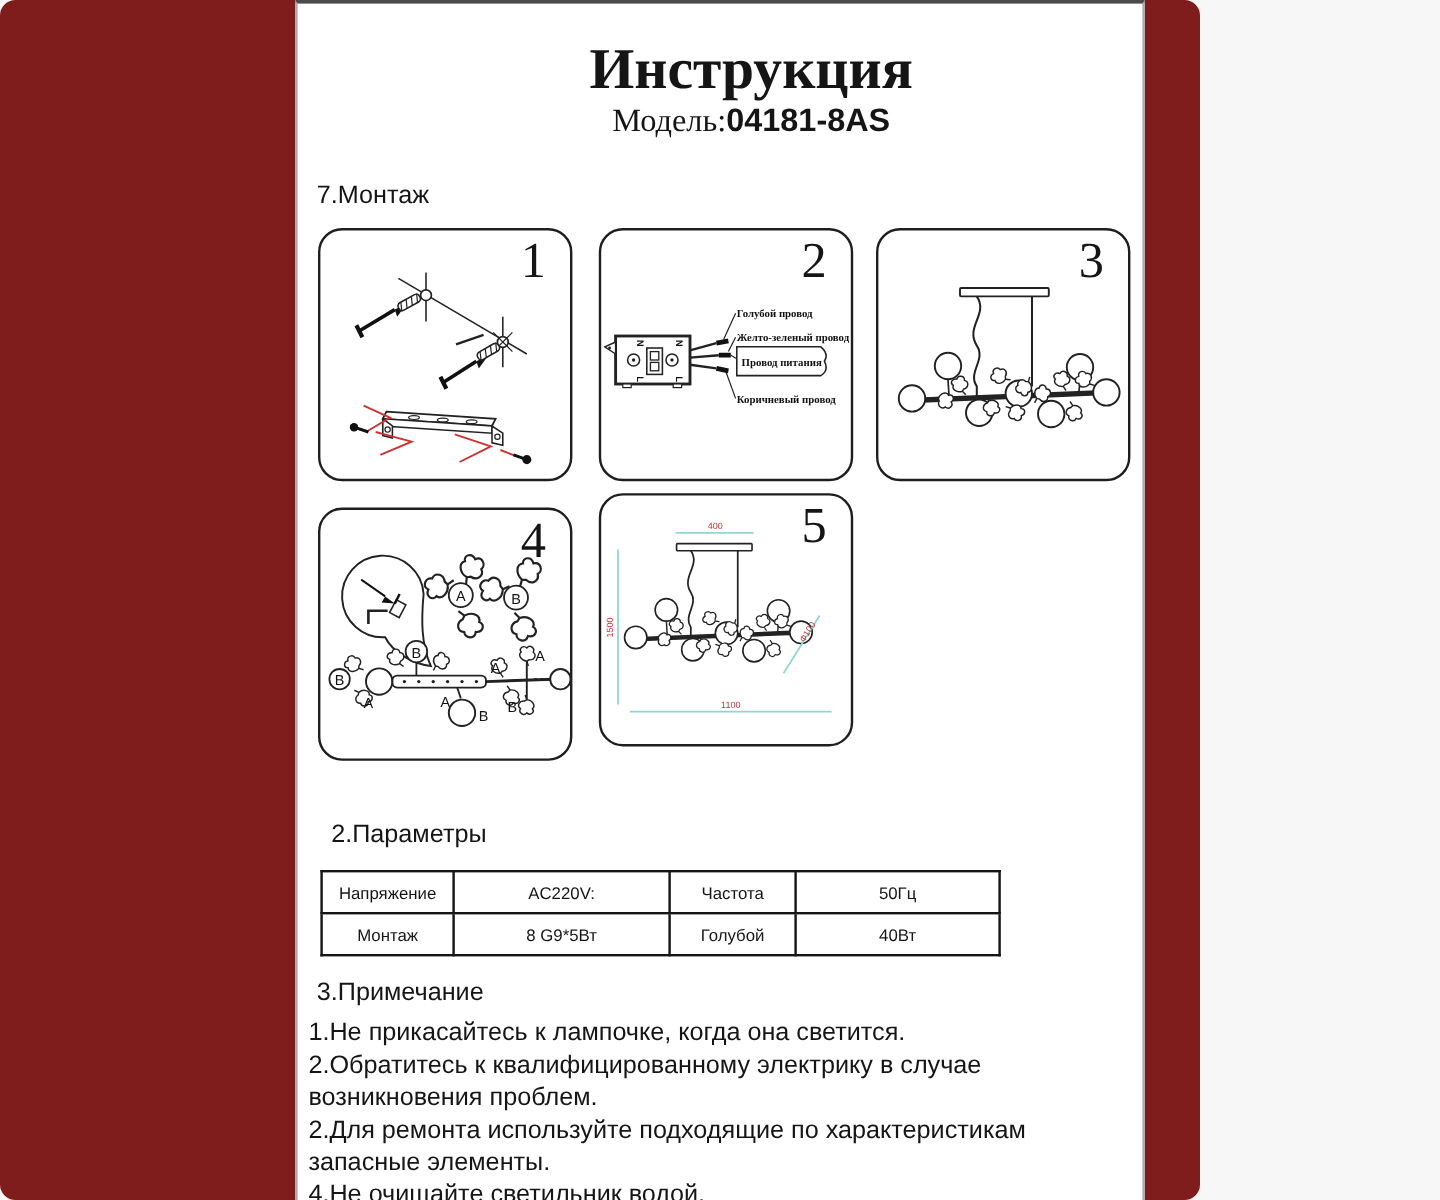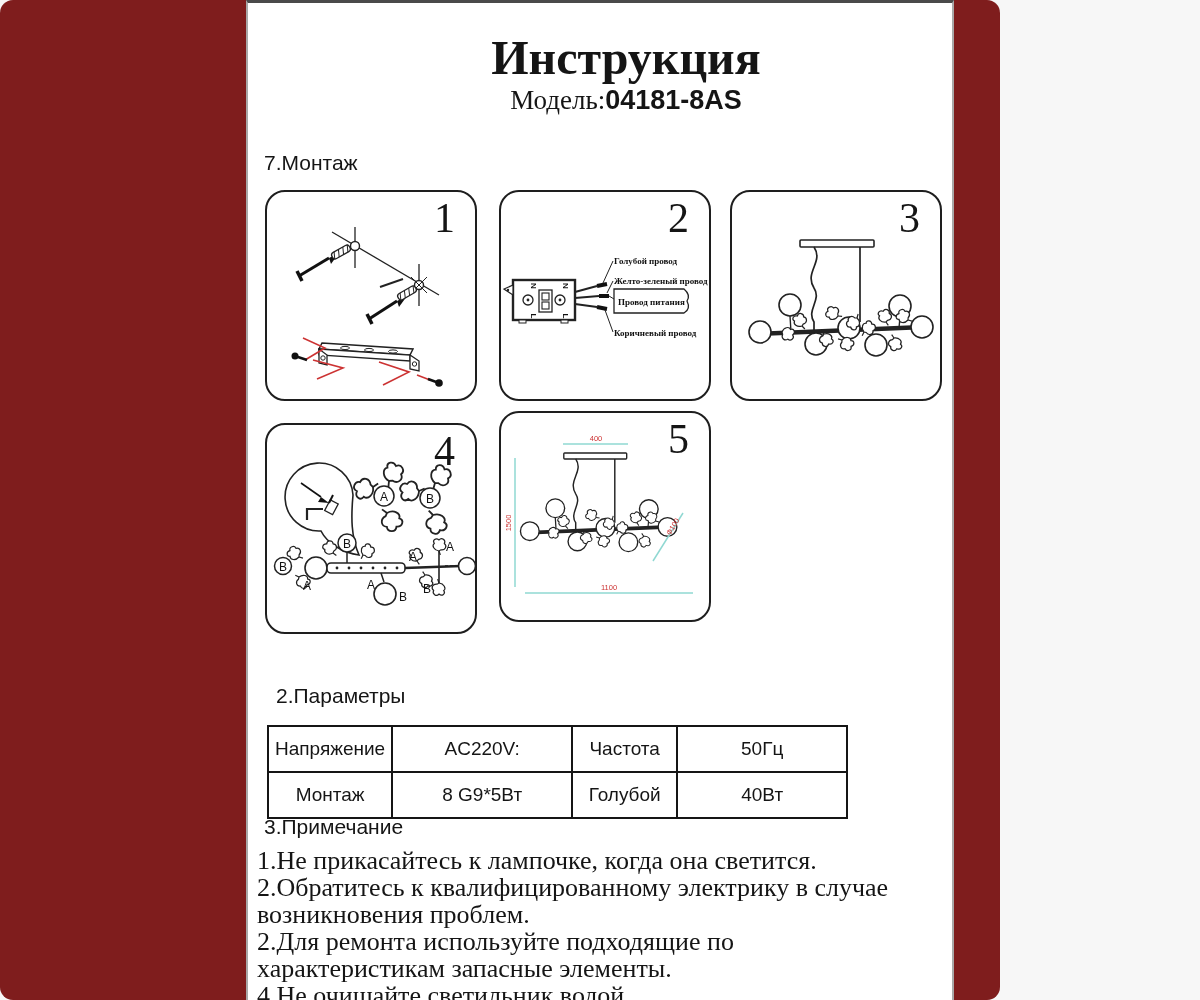--- a/index.html
+++ b/index.html
@@ -16,23 +16,23 @@
   .header{margin-top:30px;text-align:center;padding-left:52px;}
   .doc-title{font-family:"Liberation Serif",serif;font-weight:bold;font-size:48px;color:var(--ink);line-height:1.05;}
   .model-line{font-size:27px;color:var(--ink);margin-top:2px;}
   .model-label{font-family:"Liberation Serif",serif;font-weight:normal;}
   .model-value{font-family:"Liberation Sans",sans-serif;font-weight:bold;}
   .sec-heading{position:absolute;font-size:21px;color:var(--ink);}
   .step-box{position:absolute;width:212px;height:211px;border:2px solid #1e1e1e;border-radius:20px;background:#fff;}
   .step-num{position:absolute;top:2px;right:20px;font-family:"Liberation Serif",serif;font-size:42px;color:var(--ink);}
   .step-box svg{position:absolute;left:0;top:0;}
   .params-table{position:absolute;left:19px;top:722px;border-collapse:collapse;}
-  .params-table td{border:2px solid #151515;height:35px;text-align:center;font-size:19px;color:var(--ink);padding:11px 6px;}
+  .params-table td{border:2px solid #151515;height:35px;text-align:center;font-size:14px;color:var(--ink);padding:0 6px;}
   .notes{position:absolute;left:9px;top:844px;width:648px;}
-  .note-item{font-size:26px;line-height:27px;color:var(--ink);font-family:Liberation Serif, serif;}
+  .note-item{font-size:21px;line-height:27px;color:var(--ink);}
   
   .ln{stroke:#222;fill:none;}
   .fw{fill:#fff;stroke:#222;}
   .svg-label{font-family:"Liberation Serif",serif;font-weight:bold;fill:#111;font-size:9px;}
   .svg-letter{font-family:"Liberation Sans",sans-serif;fill:#111;font-size:12px;}
   .svg-nl{font-family:"Liberation Sans",sans-serif;fill:#111;font-size:8px;font-weight:bold;}
   .dim-line{stroke:var(--dim-line);stroke-width:1.5;fill:none;}
   .dim-text{font-family:"Liberation Sans",sans-serif;fill:var(--dim-text);font-size:7.5px;}
   .red-mark{stroke:var(--accent-red);fill:none;stroke-width:1.6;}
 </style>

